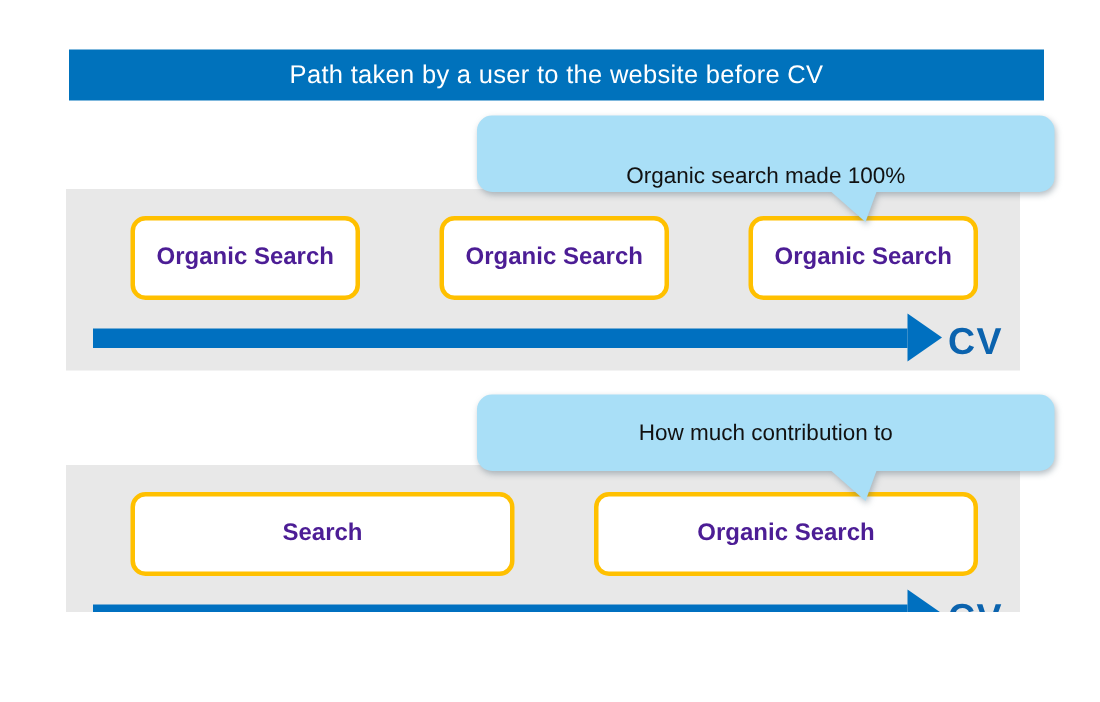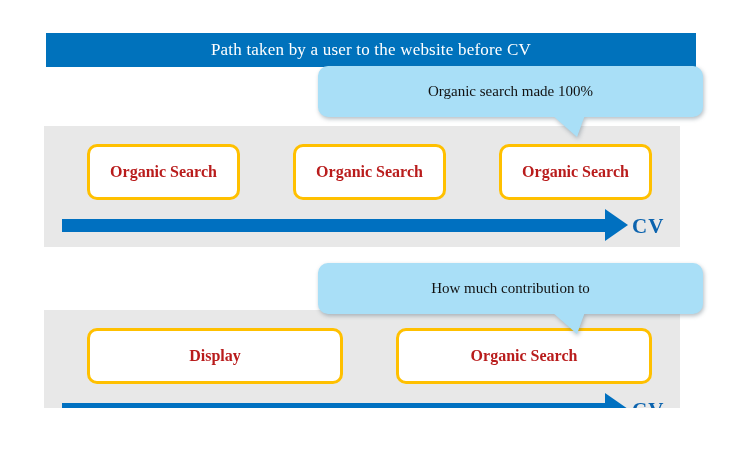--- a/index.html
+++ b/index.html
@@ -2,21 +2,21 @@
 <html><head>
 <meta charset="utf-8">
 <style>
   * { margin: 0; padding: 0; box-sizing: border-box; }
   html, body { background: #ffffff; }
   .canvas {
     position: relative;
     width: 733px;
     height: 408px;
     background: #ffffff;
-    font-family: Liberation Serif, serif;
+    font-family: Liberation Sans, sans-serif;
     overflow: hidden;
   }
   .header-banner {
     position: absolute;
     left: 46px; top: 33px;
     width: 650px; height: 34px;
     background: #0072BC;
     color: #ffffff;
     display: flex; align-items: center; justify-content: center;
     font-size: 17px;
@@ -38,60 +38,60 @@
     gap: 26px;
   }
   .channel-box {
     flex: 1;
     background: #ffffff;
     border: 3px solid #FFC000;
     border-radius: 10px;
     display: flex; align-items: center; justify-content: center;
     font-size: 16px;
     font-weight: bold;
-    color: #b91c1c;
+    color: #4c1d95;
     margin-left: 27px;
   }
   .arrow-shaft {
     position: absolute;
     left: 18px; top: 93px;
     width: 543px; height: 13px;
     background: #0070C0;
   }
   .arrow-head {
     position: absolute;
     left: 561px; top: 83px;
     width: 0; height: 0;
     border-top: 16px solid transparent;
     border-bottom: 16px solid transparent;
     border-left: 23px solid #0070C0;
   }
   .cv-label {
     position: absolute;
     left: 588px; top: 88px;
-    font-size: 21px;
+    font-size: 25px;
     font-weight: bold;
     color: #0B63AE;
     letter-spacing: 1px;
   }
   .bubble {
     position: absolute;
     left: 318px;
     width: 385px; height: 51px;
     background: #A9DFF7;
     border-radius: 10px;
     display: flex; flex-direction: column; justify-content: center;
     text-align: center;
     font-size: 15px;
     line-height: 21px;
     color: #111111;
     z-index: 3;
     filter: drop-shadow(1px 2px 2px rgba(90, 110, 125, 0.45));
   }
-  .bubble-1 { top: 66px; }
+  .bubble-1 { top: 77px; justify-content: flex-end; }
   .bubble-2 { top: 263px; gap: 28px; }
   .bubble-tail {
     position: absolute;
     left: 234px; top: 100%;
     margin-top: -2px;
     width: 0; height: 0;
     border-top: 22px solid #A9DFF7;
     border-left: 25px solid transparent;
     border-right: 8px solid transparent;
   }
@@ -128,21 +128,21 @@
   </div>
 
   <div class="bubble bubble-2">
     <div>How much contribution to</div>
     <div class="bubble-tail"></div>
   </div>
 
   <div class="panel panel-2">
     <div class="boxes-row">
       <div class="channel-box">
-        <span>Display</span>
+        <span>Search</span>
       </div>
       <div class="channel-box">
         <span>Organic Search</span>
       </div>
     </div>
     <div class="arrow-shaft"></div>
     <div class="arrow-head"></div>
     <div class="cv-label">CV</div>
   </div>
 

